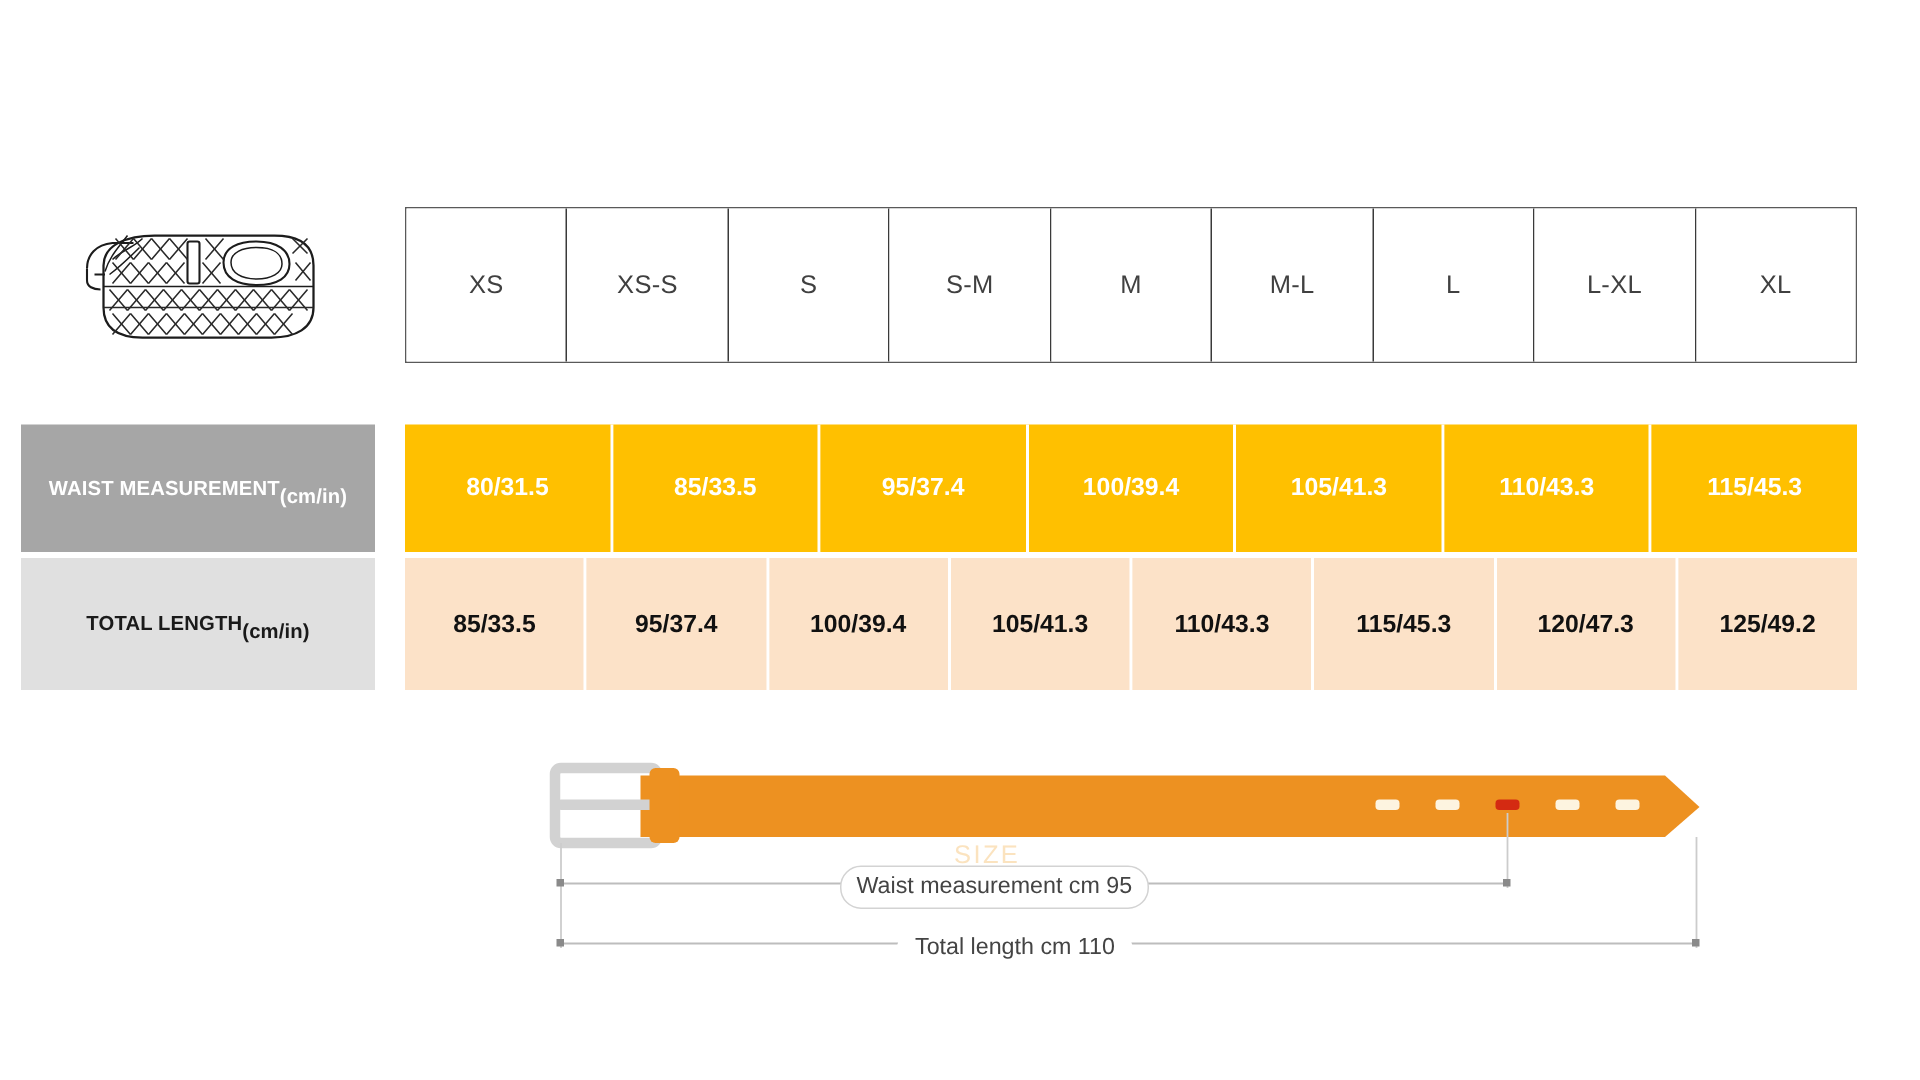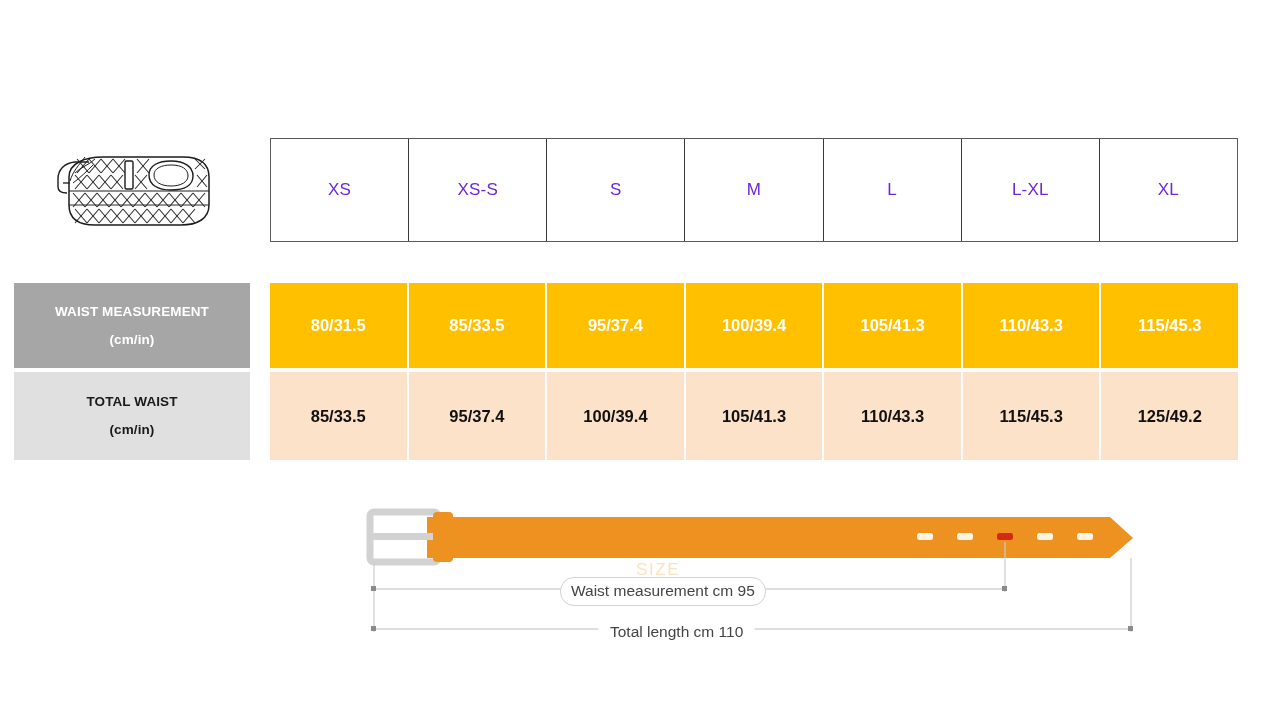--- a/index.html
+++ b/index.html
@@ -18,29 +18,29 @@
   #size-header {
     position: absolute; left: 270px; top: 138px;
     width: 968px; height: 104px;
     display: flex;
     border: 1.4px solid #595959;
   }
   .hdr-cell {
     flex: 1 1 0;
     display: flex; align-items: center; justify-content: center;
     border-right: 1.1px solid #3a3a3a;
-    font-size: 17px; color: #6d28d9; letter-spacing: .2px;
+    font-size: 17px; color: #404040; letter-spacing: .2px;
     background: #ffffff;
   }
   .hdr-cell:last-child { border-right: none; }
 
   
   .row-label {
     position: absolute; left: 14px; width: 236px;
-    display: flex; flex-direction: column;
+    display: flex; flex-direction: row;
     align-items: center; justify-content: center;
     text-align: center; line-height: 1.32;
     font-weight: bold; font-size: 13.5px; letter-spacing: .1px;
   }
   #waist-label { top: 283px; height: 85px; background: #a6a6a6; color: #ffffff; }
   #length-label { top: 372px; height: 88px; background: #e0e0e0; color: #1a1a1a; }
   .row-label .sub { font-size: 13.5px; font-weight: bold; margin-top: 10px; }
 
   .data-row { position: absolute; left: 270px; width: 968px; display: flex; }
   #waist-row  { top: 283px; height: 85px; }
@@ -121,51 +121,54 @@
                M80 66 L68 80 M92 66 L80 80 M104 66 L92 80 M116 66 L104 80
                M128 66 L116 80 M140 66 L128 80"></path>
       <path d="M14 62 L154 62" stroke-width="1.1"></path>
     </g>
   </svg>
 
   <div id="size-header">
     <div class="hdr-cell">XS</div>
     <div class="hdr-cell">XS-S</div>
     <div class="hdr-cell">S</div>
+    <div class="hdr-cell">S-M</div>
     <div class="hdr-cell">M</div>
+    <div class="hdr-cell">M-L</div>
     <div class="hdr-cell">L</div>
     <div class="hdr-cell">L-XL</div>
     <div class="hdr-cell">XL</div>
   </div>
 
   <div class="row-label" id="waist-label">
     <span>WAIST MEASUREMENT</span>
     <span class="sub">(cm/in)</span>
   </div>
   <div class="data-row" id="waist-row">
     <div class="data-cell">80/31.5</div>
     <div class="data-cell">85/33.5</div>
     <div class="data-cell">95/37.4</div>
     <div class="data-cell">100/39.4</div>
     <div class="data-cell">105/41.3</div>
     <div class="data-cell">110/43.3</div>
     <div class="data-cell">115/45.3</div>
   </div>
 
   <div class="row-label" id="length-label">
-    <span>TOTAL WAIST</span>
+    <span>TOTAL LENGTH</span>
     <span class="sub">(cm/in)</span>
   </div>
   <div class="data-row" id="length-row">
     <div class="data-cell">85/33.5</div>
     <div class="data-cell">95/37.4</div>
     <div class="data-cell">100/39.4</div>
     <div class="data-cell">105/41.3</div>
     <div class="data-cell">110/43.3</div>
     <div class="data-cell">115/45.3</div>
+    <div class="data-cell">120/47.3</div>
     <div class="data-cell">125/49.2</div>
   </div>
 
   <svg id="belt-diagram" viewBox="0 0 800 150">
 
     <path d="M72 17 L755 17 L778 38 L755 58 L72 58 Z" fill="#ed9121"></path>
 
     <rect x="15" y="12" width="68" height="50" rx="4" fill="none" stroke="#d2d2d2" stroke-width="7"></rect>
     <rect x="17" y="33" width="64" height="7" rx="2" fill="#d2d2d2"></rect>
 

